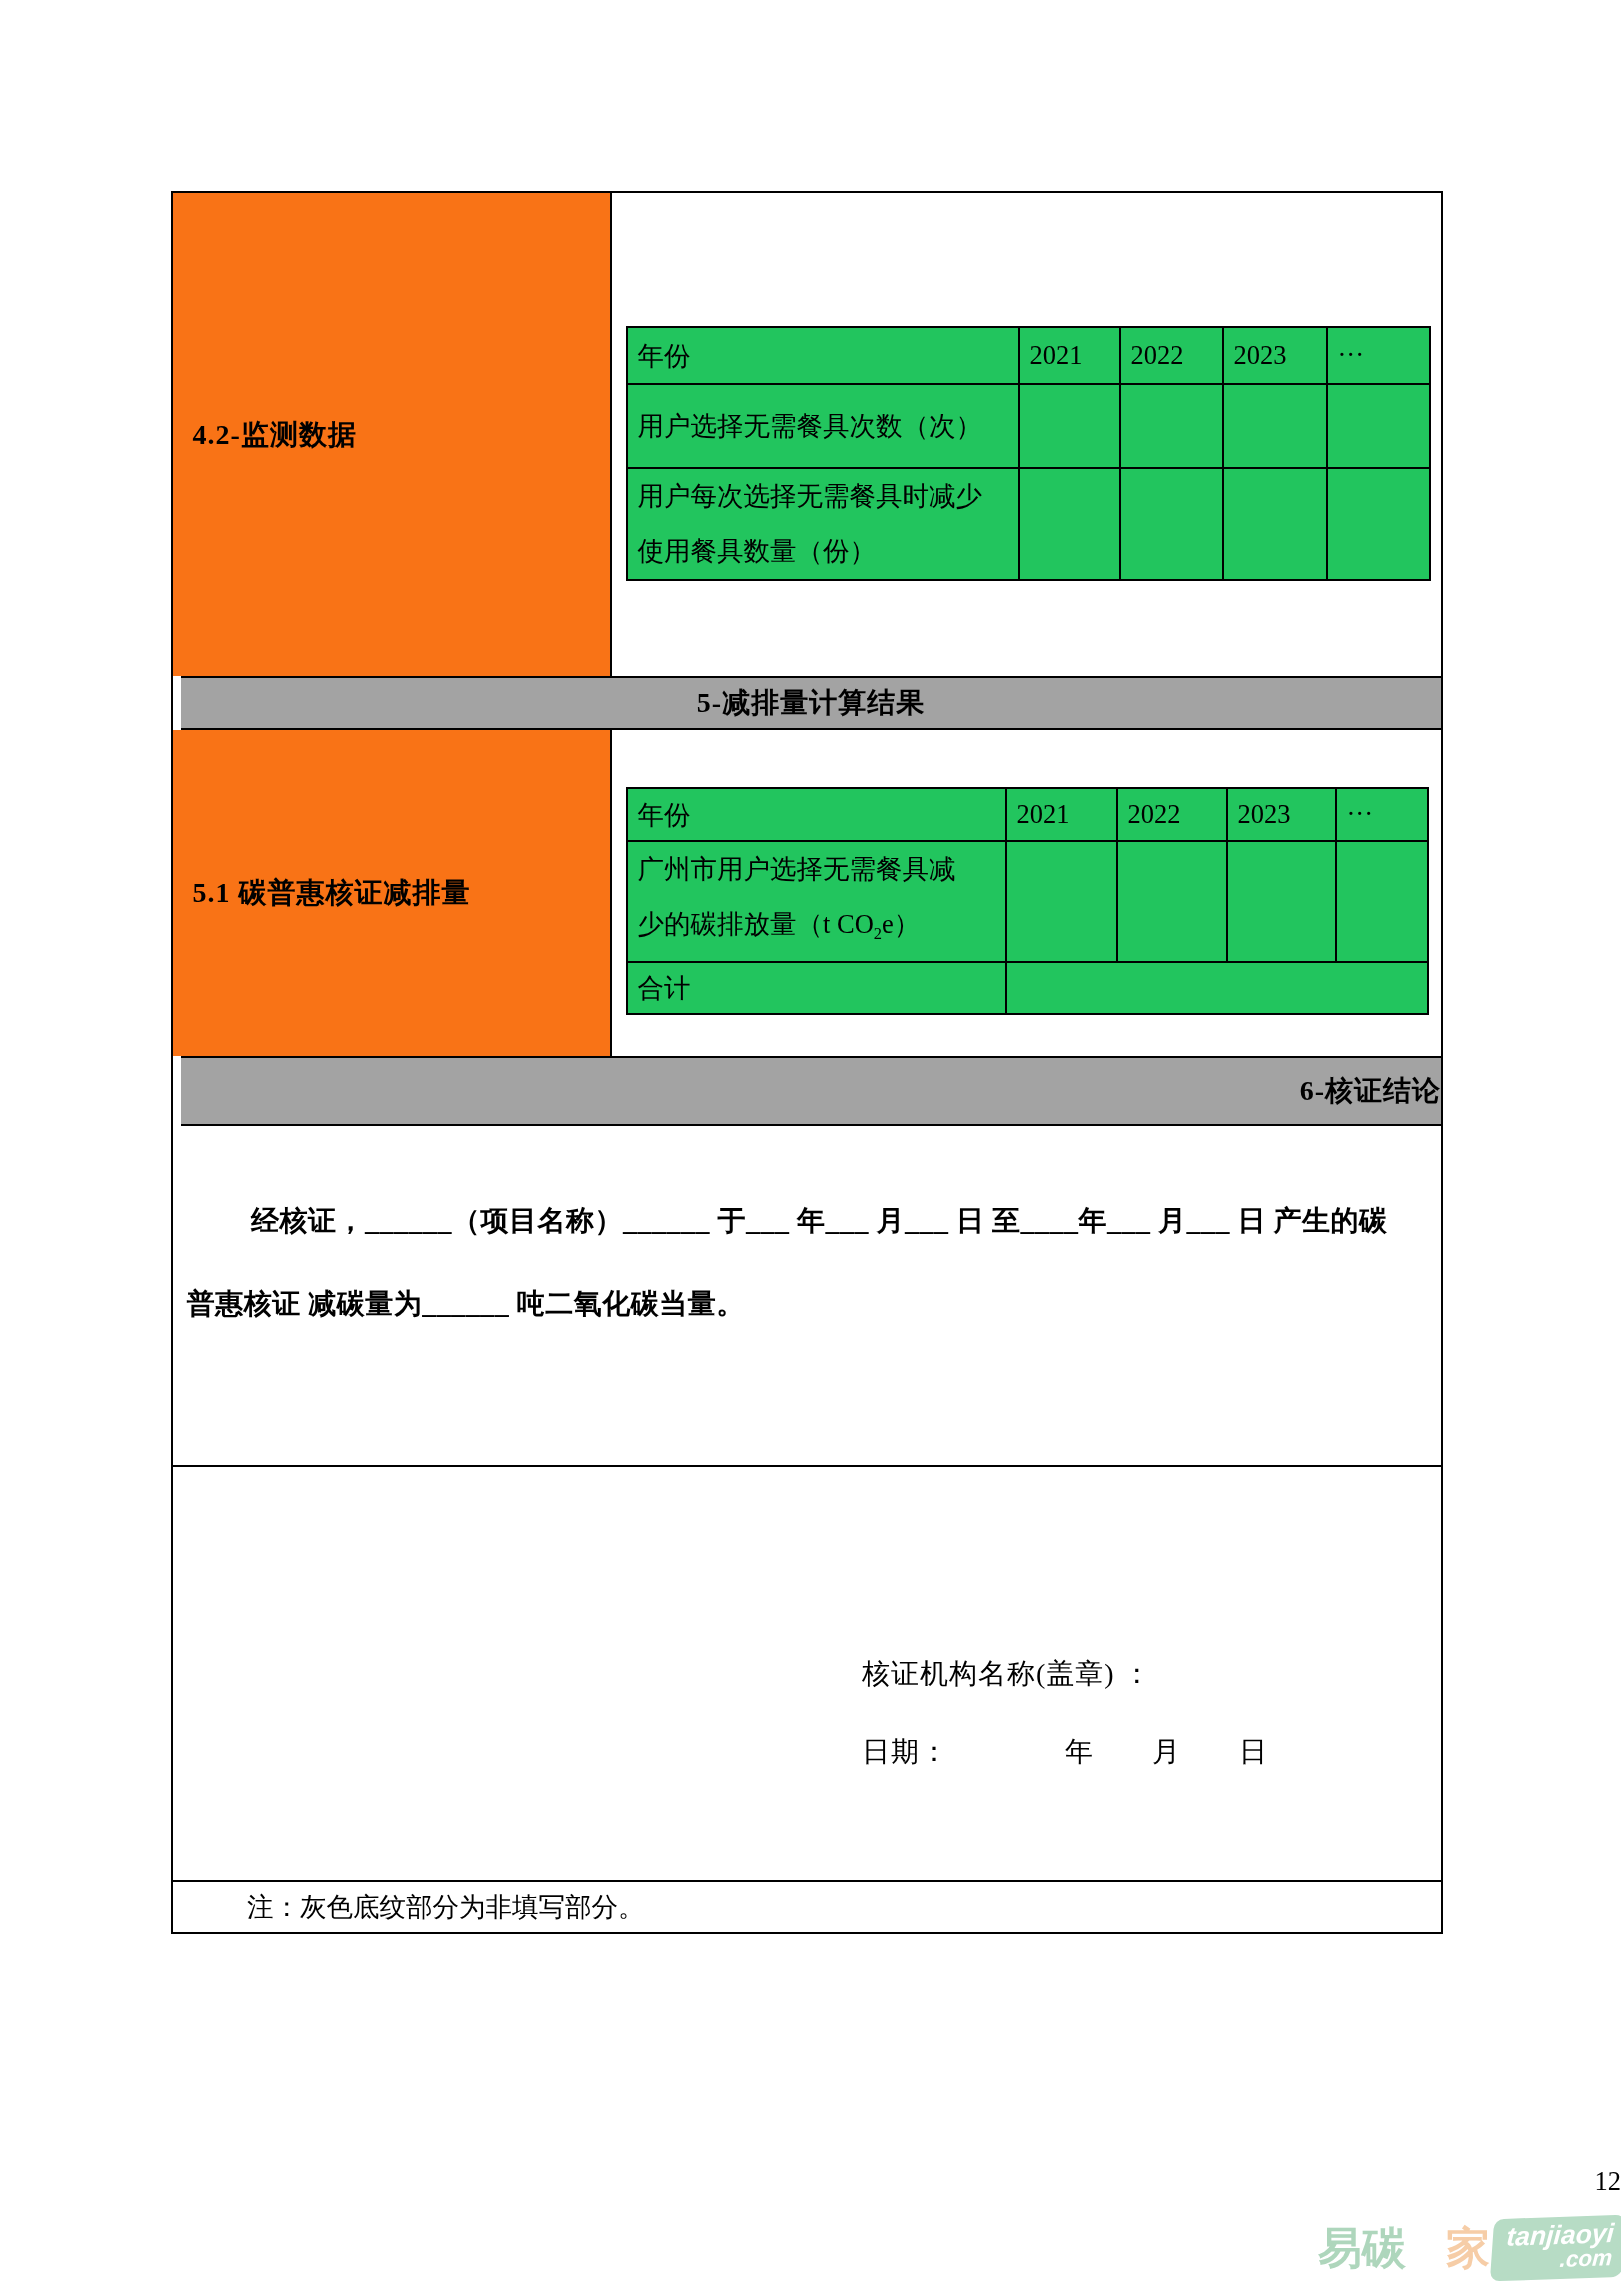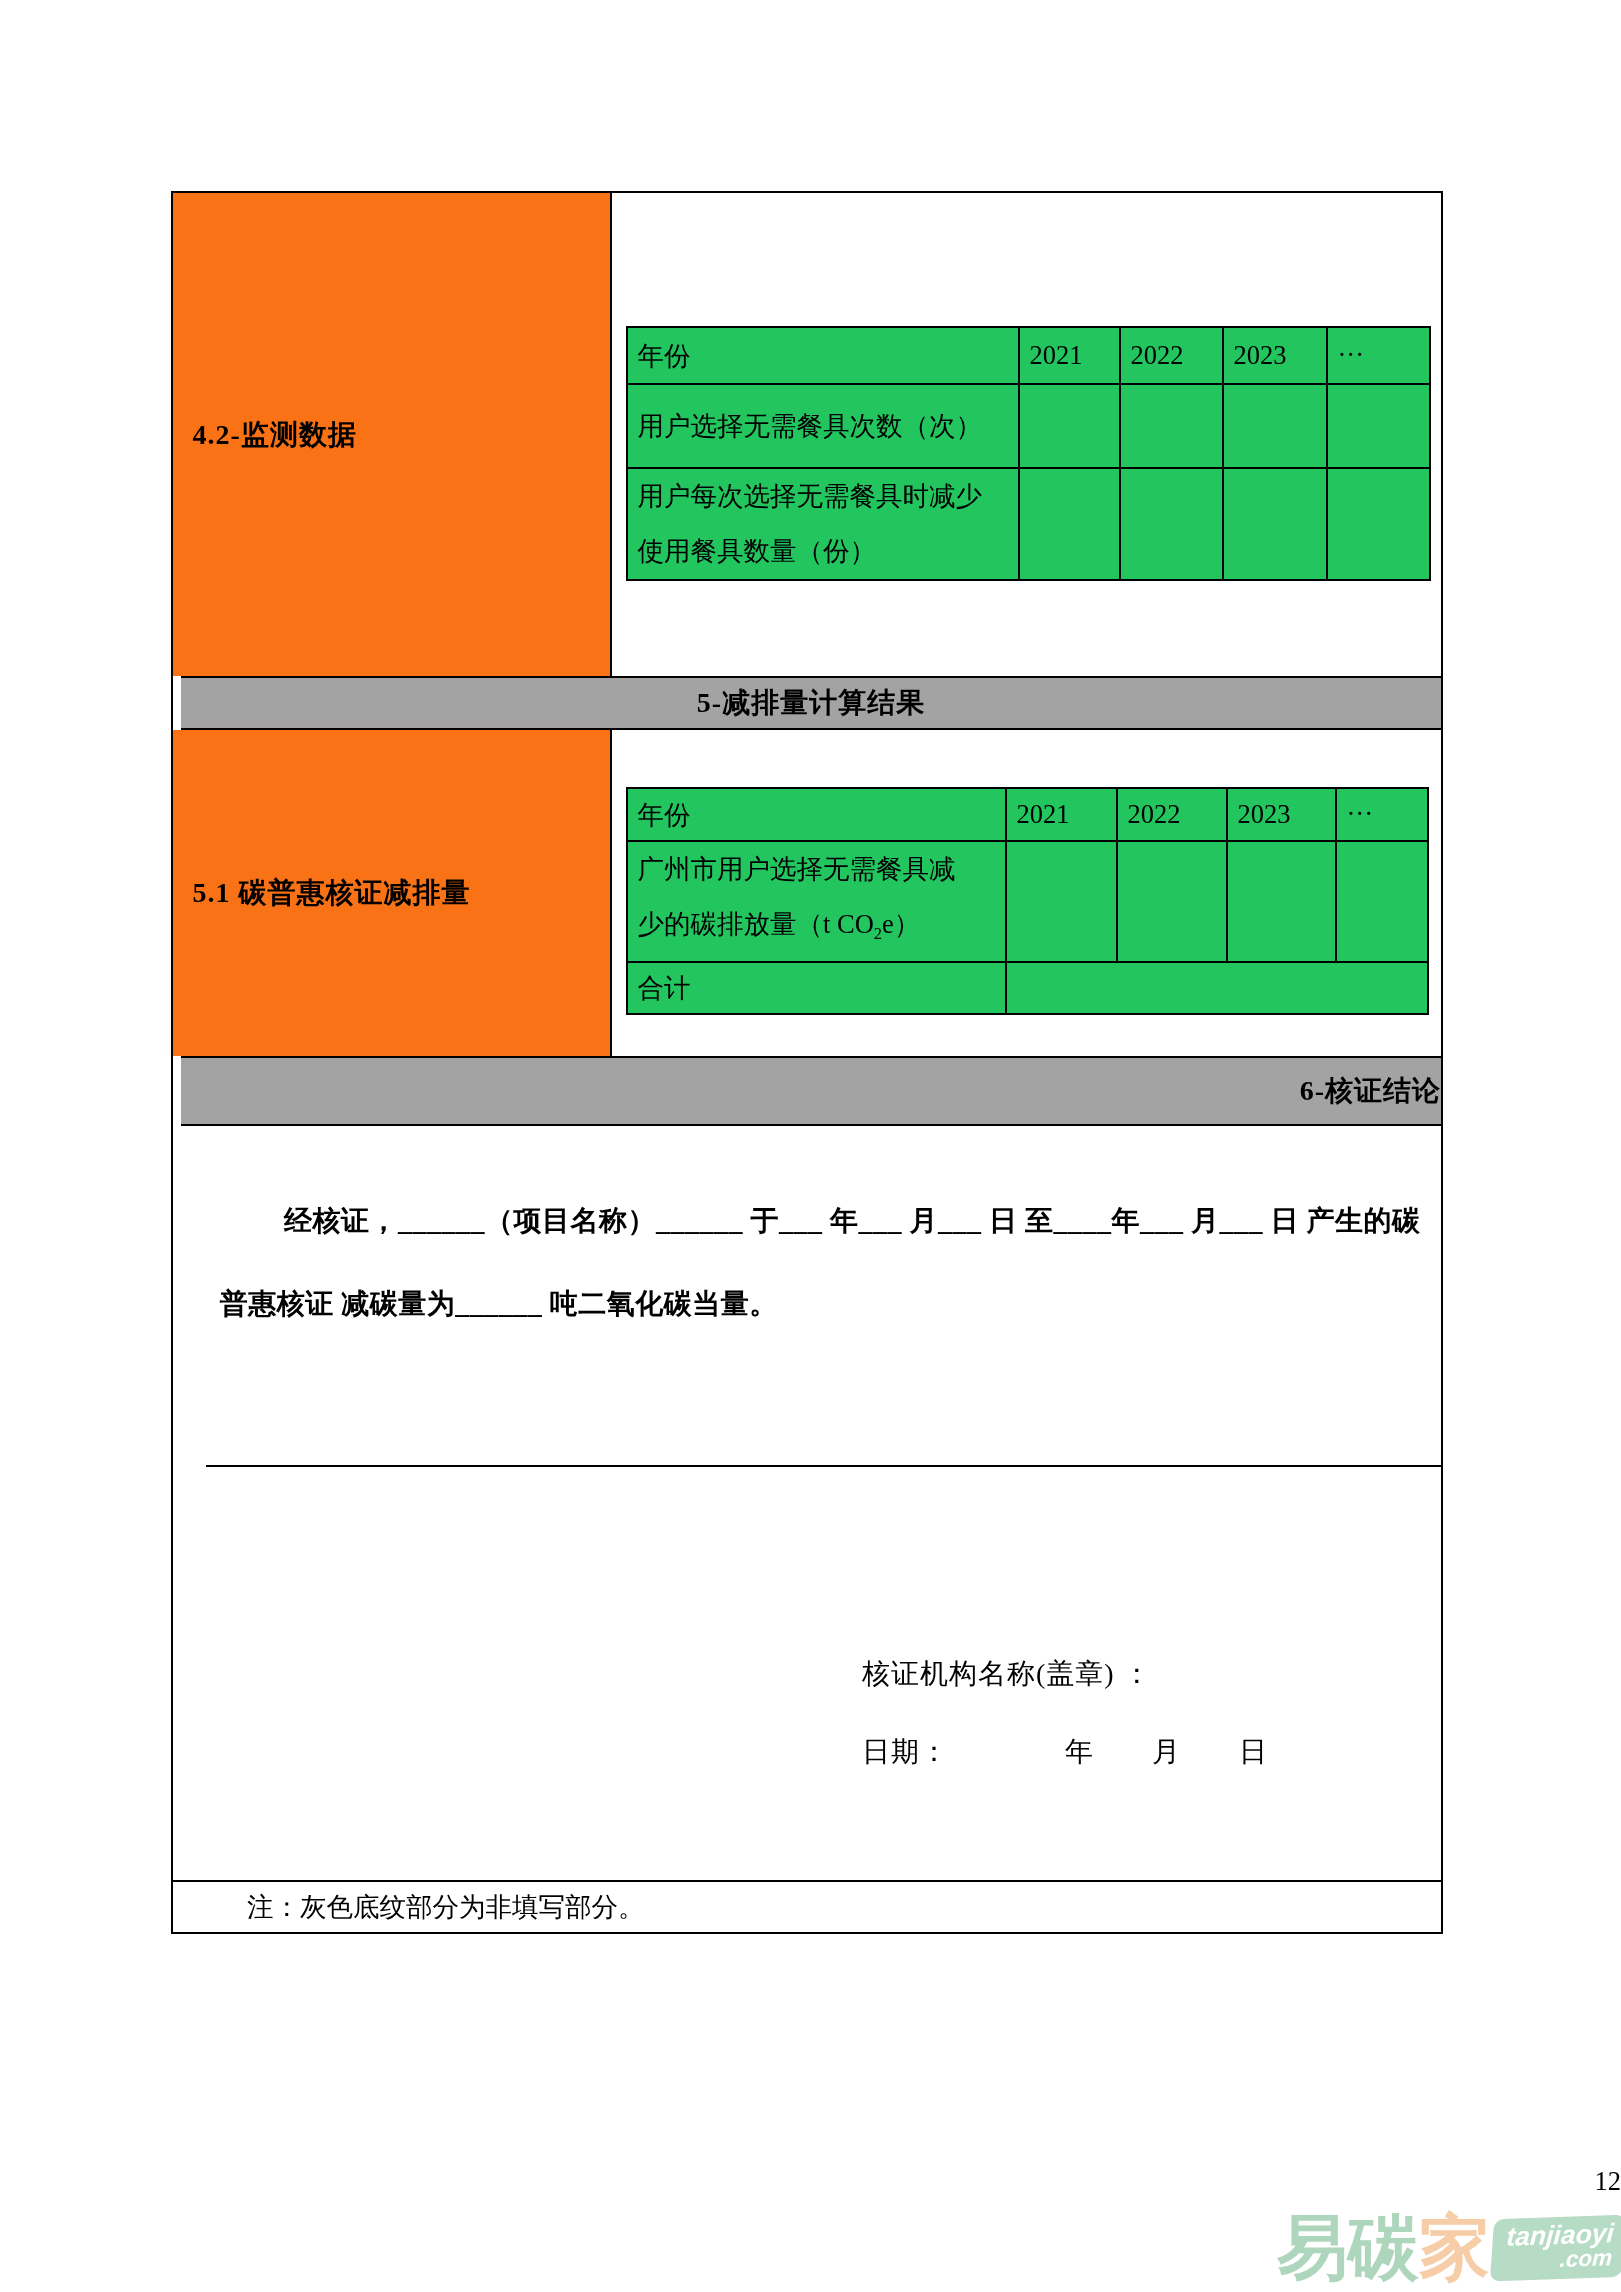--- a/index.html
+++ b/index.html
@@ -29,36 +29,36 @@
   table.inner { border-collapse:collapse; position:absolute; background:#22c55e;
                 border:2px solid #000; table-layout:fixed; }
   table.inner td { border:2px solid #000; font-size:26.5px; padding:0 5.9px 0 9.8px;
                    vertical-align:middle; overflow:hidden; }
   #table1 { left:13.7px; top:133px; width:803px; }
   #table2 { left:13.7px; top:57px;  width:801px; }
   .two-line { line-height:55px; }
   td sub { font-size:0.62em; }
 
   
-  .row-e { height:265px; border-bottom:2px solid #000; font-weight:bold; font-size:28px;margin-left:33px; }
+  .row-e { height:265px; border-bottom:2px solid #000; font-weight:bold; font-size:28px; }
   .concl-line1 { margin:76px 19.6px 0 78px; letter-spacing:0.5px; }
   .concl-line2 { margin:45px 19.6px 0 13.7px;  letter-spacing:0.5px; }
 
   .row-f { height:415px; border-bottom:2px solid #000; position:relative; font-size:28px; }
   .org-line  { position:absolute; left:689px; top:188px; letter-spacing:1px; }
   .date-line { position:absolute; left:689px; top:266px; letter-spacing:1px; }
 
   .row-g { height:50px; display:flex; align-items:center; padding-left:74px; font-size:26.5px; }
 
   
   .page-num { position:absolute; top:2166px; left:0; width:100%; text-align:right; font-size:26.5px; }
 
   .watermark { position:absolute; top:2217px; right:-3.9px; display:flex; align-items:center;
                font-weight:bold; white-space:nowrap; }
-  .wm-cn { font-size:71px; line-height:61px; font-family:"Liberation Sans","DejaVu Sans",sans-serif; }
+  .wm-cn { font-size:44px; line-height:61px; font-family:"Liberation Sans","DejaVu Sans",sans-serif;margin-left:40px; }
   .wm-green  { color:#aed6bc; }
   .wm-orange { color:#f6cda7; }
   .wm-badge { background:#b7dcc5; color:#fff; border-radius:9.8px 11.8px 11.8px 9.8px;
               padding:4.9px 11.8px 6.9px 13.7px; transform:rotate(-2deg) skewX(-6deg);
               font-style:italic; font-weight:bold;
               font-family:"Liberation Sans","DejaVu Sans",sans-serif; margin-left:2px; }
   .wm-badge .l1 { font-size:26.5px; line-height:27.4px; }
   .wm-badge .l2 { font-size:22.5px; line-height:22.5px; text-align:right; }
 </style>
 </head>

